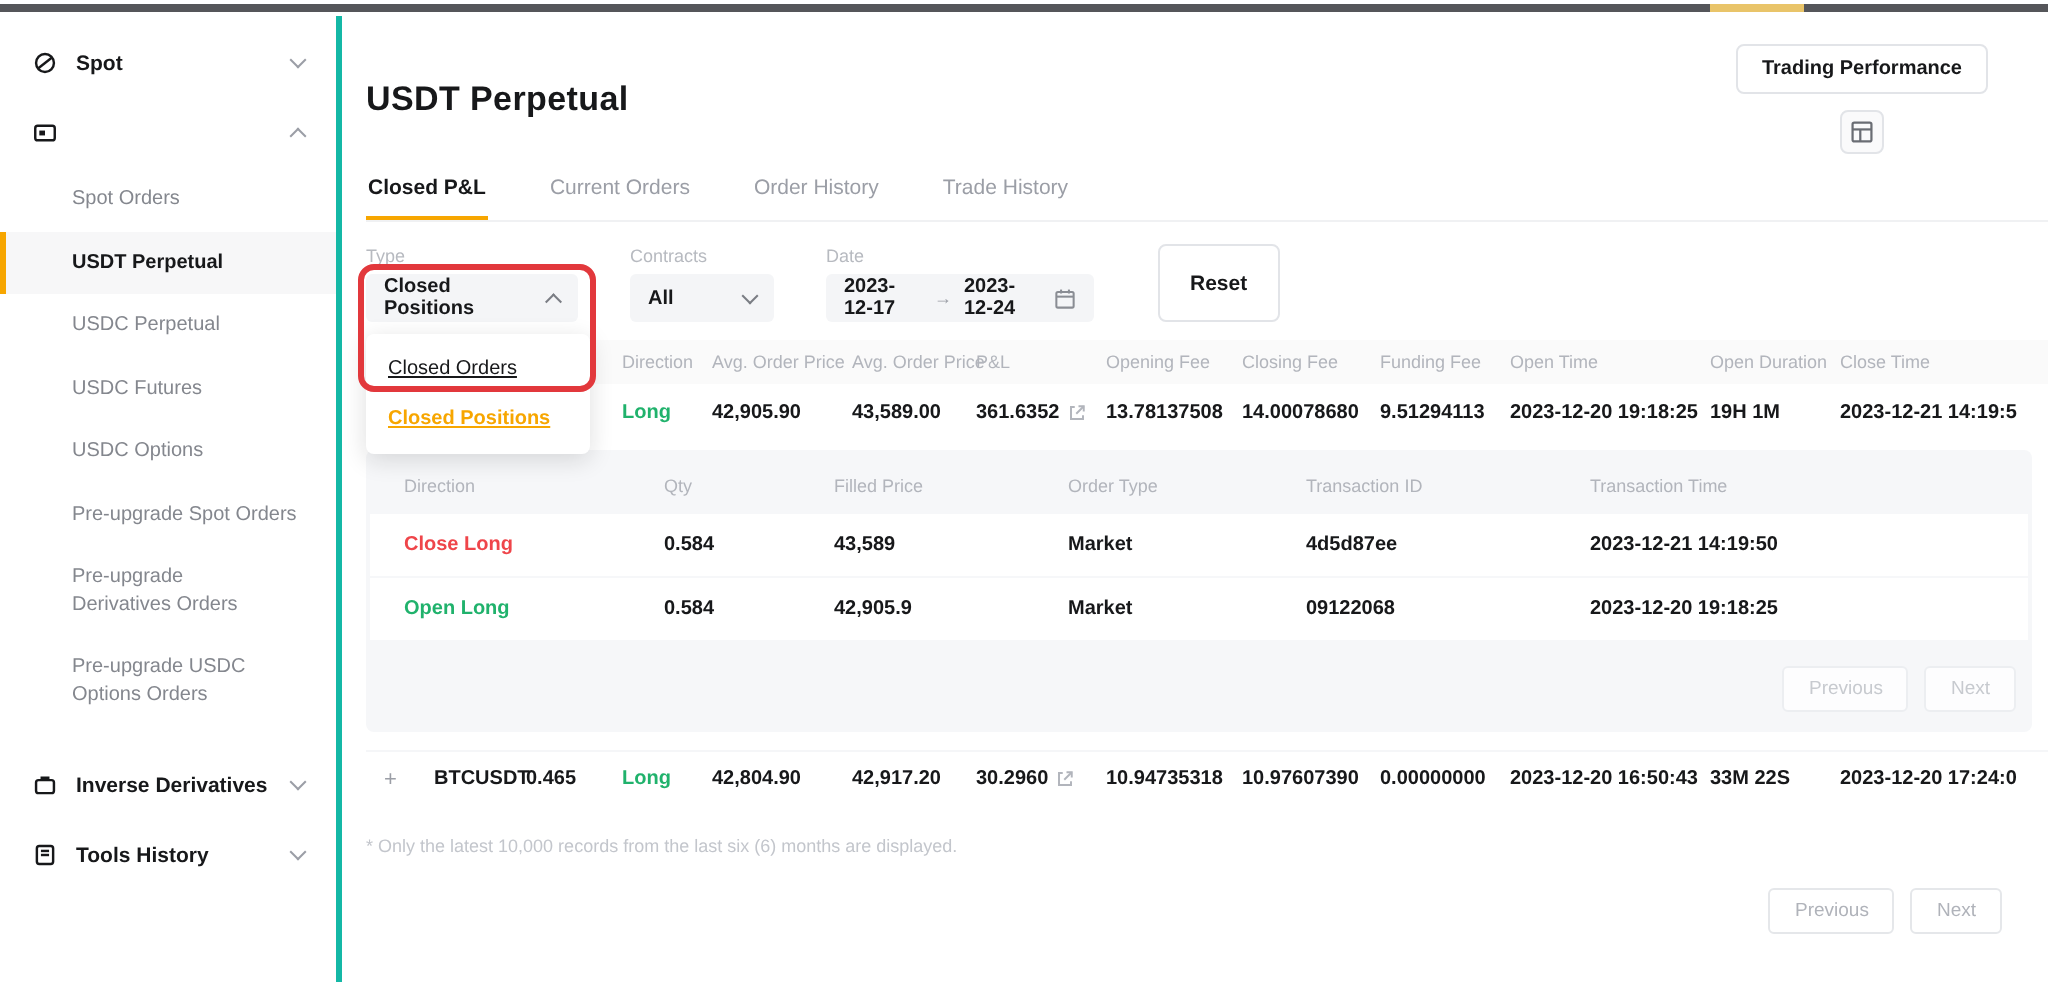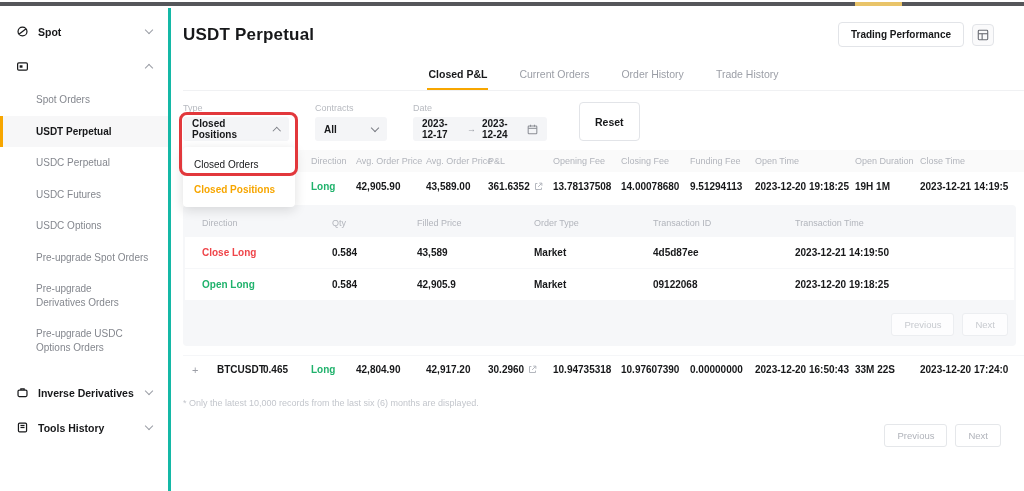--- a/index.html
+++ b/index.html
@@ -36,32 +36,32 @@
     background: #f7f7f8; border-left: 3px solid #f7a600; padding-left: 33px;
     color: #17181a; font-weight: bold;
   }
   .side-gap { height: 12px; }
 
   
   .main { flex: 1; padding: 10px 0 0 12px; position: relative; overflow: hidden; }
 
   .main-header { display: flex; align-items: center; margin-top: 4px; }
   .page-title { font-size: 17px; font-weight: bold; letter-spacing: .2px; }
-  .header-actions { margin-left: auto; margin-right: 30px; display: flex; align-items: center; gap: 8px; }
+  .header-actions { margin-left: auto; margin-right: 30px; display: flex; align-items: center; gap: 8px; flex-direction: column; }
   .btn-outline {
     background: #fff; border: 1px solid #e2e4e8; border-radius: 4px;
     font-size: 10px; font-weight: bold; padding: 6px 12px; color: #17181a; cursor: pointer;
     font-family: inherit;
   }
   .icon-btn {
     width: 22px; height: 22px; border: 1px solid #e2e4e8; border-radius: 4px; background: #fafafb;
     display: flex; align-items: center; justify-content: center; cursor: pointer; color: #6a6d74;
   }
 
-  .tabs { display: flex; gap: 30px; border-bottom: 1px solid #f0f1f3; margin-top: 13px; justify-content: center; }
+  .tabs { display: flex; gap: 30px; border-bottom: 1px solid #f0f1f3; margin-top: 3px; }
   .tab { font-size: 10.5px; color: #9b9ea6; padding: 8px 1px; cursor: pointer; border-bottom: 2px solid transparent; }
   .tab.active { color: #17181a; font-weight: bold; border-bottom-color: #f7a600; }
 
   
   .filters { display: flex; gap: 26px; margin-top: 11px; align-items: flex-end; }
   .fgroup { display: flex; flex-direction: column; }
   .flabel { font-size: 9px; color: #b7bac0; margin-bottom: 4px; }
   .fcontrol {
     height: 24px; background: #f4f5f7; border-radius: 3px; display: flex; align-items: center;
     padding: 0 9px; font-size: 10px; font-weight: bold; cursor: pointer; gap: 6px;
@@ -72,21 +72,21 @@
   .contracts-control { width: 72px; }
   .date-control { width: 134px; font-weight: bold; }
   .date-arrow { color: #9b9ea6; font-weight: normal; font-size: 9px; }
   .cal-icon { margin-left: auto; color: #8a8d94; display: inline-flex; }
   .reset-btn { height: 39px; padding: 0 15px; font-size: 10.5px; margin-left: 6px; }
 
   .dropdown-menu {
     position: absolute; top: 44px; left: 0; width: 112px; background: #fff; z-index: 5;
     border-radius: 4px; box-shadow: 0 3px 12px rgba(20,21,23,.14); padding: 5px 0; font-size: 10px;
   }
-  .menu-item { padding: 7px 11px; color: #17181a; cursor: pointer; }
+  .menu-item { padding: 7px 11px; color: #17181a; cursor: pointer; text-decoration: underline; }
   .menu-item.selected { color: #f7a600; font-weight: bold; }
   .annotation-box {
     position: absolute; left: -4px; top: 9px; width: 119px; height: 64px;
     border: 3px solid #e2383c; border-radius: 8px; z-index: 7; pointer-events: none;
   }
 
   
   .ptable { margin-top: 9px; width: 847px; }
   .phead, .prow {
     display: grid; align-items: center;

